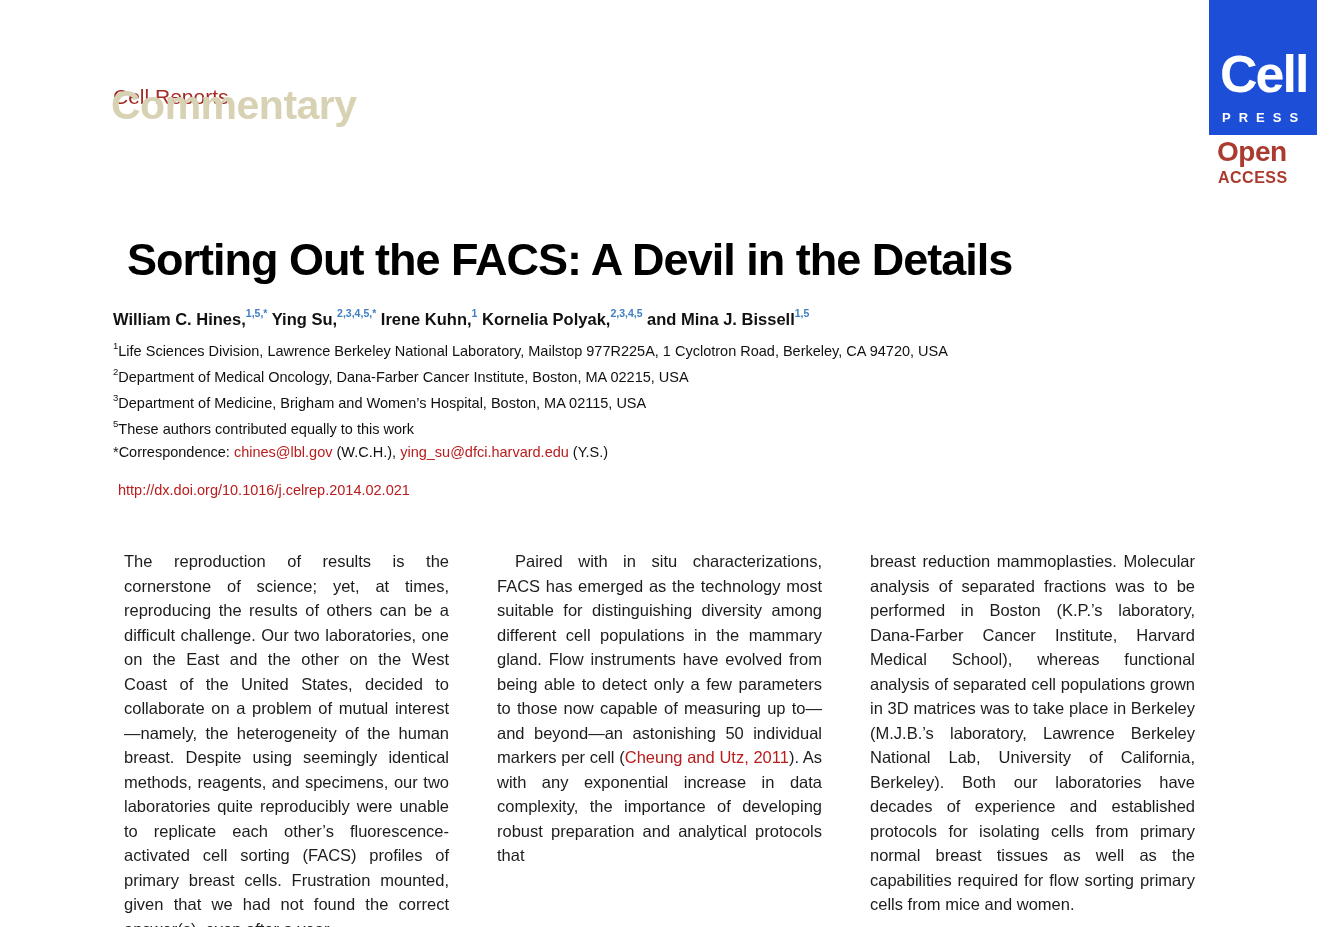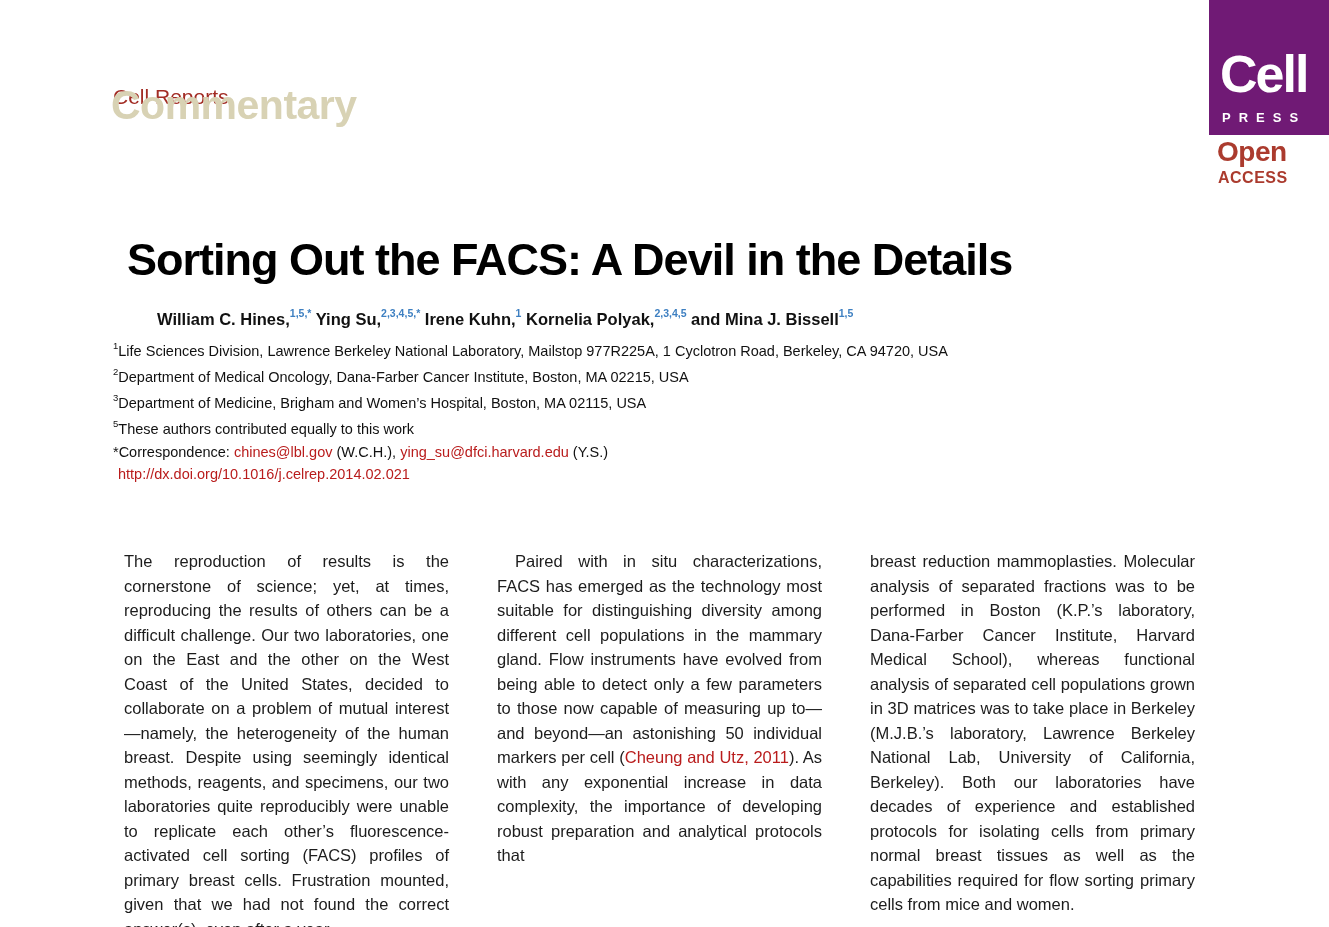--- a/index.html
+++ b/index.html
@@ -11,22 +11,22 @@
   .journal {
     position:absolute; left:113px; top:57px;
     font-size:21px; color:#a22c24; letter-spacing:0;margin-top:28px;
   }
   .doctype {
     position:absolute; left:111px; top:82px;
     font-size:41px; font-weight:bold; color:#d8d2b4; letter-spacing:-0.5px;text-align:right;
   }
   
   .logo {
-    position:absolute; left:1209px; top:0; width:120px; height:135px;
-    background:#701a75;
+    position:absolute; left:1209px; top:0; width:108px; height:135px;
+    background:#1d4ed8;
   }
   .logo-cell {
     position:absolute; left:11px; top:44px;
     font-size:52px; font-weight:bold; color:#ffffff; letter-spacing:-2px;
   }
   .logo-press {
     position:absolute; left:13px; top:110px;
     font-size:13px; font-weight:bold; color:#ffffff; letter-spacing:8px;
   }
   .open {
@@ -37,29 +37,29 @@
     position:absolute; left:1218px; top:169px;
     font-size:16px; font-weight:bold; color:#ab3b2e; letter-spacing:0.5px;
   }
   
   .title {
     position:absolute; left:111px; top:218px; margin:16px; width:1100px;
     font-size:45px; font-weight:bold; color:#000000; letter-spacing:-1px;
   }
   .authors {
     position:absolute; left:113px; top:308px; width:1100px;
-    font-size:16.5px; font-weight:bold; color:#111111;margin-left:44px;
+    font-size:16.5px; font-weight:bold; color:#111111;
   }
   .authors sup { font-size:10.5px; font-weight:bold; color:#3d7fc1; position:relative; top:-1px; }
   .affils {
     position:absolute; left:113px; top:336px; width:1100px;
     font-size:14.5px; line-height:22.3px; color:#111111;
   }
   .affil sup { font-size:9.5px; position:relative; top:-1px; }
-  .affil.doi-line { padding-left:5px; }
+  .affil.doi-line { padding-left:5px;margin-top:16px; }
   .link { color:#b91c1c; text-decoration:none; cursor:pointer; }
   
   .cols {
     position:absolute; left:113px; top:538px; width:1093px;
     display:flex; gap:26px;
   }
   .col { width:347px; }
   .col p {
     margin:11px; font-size:16.5px; line-height:24.5px; text-align:justify;
     color:#1c1c1c;

